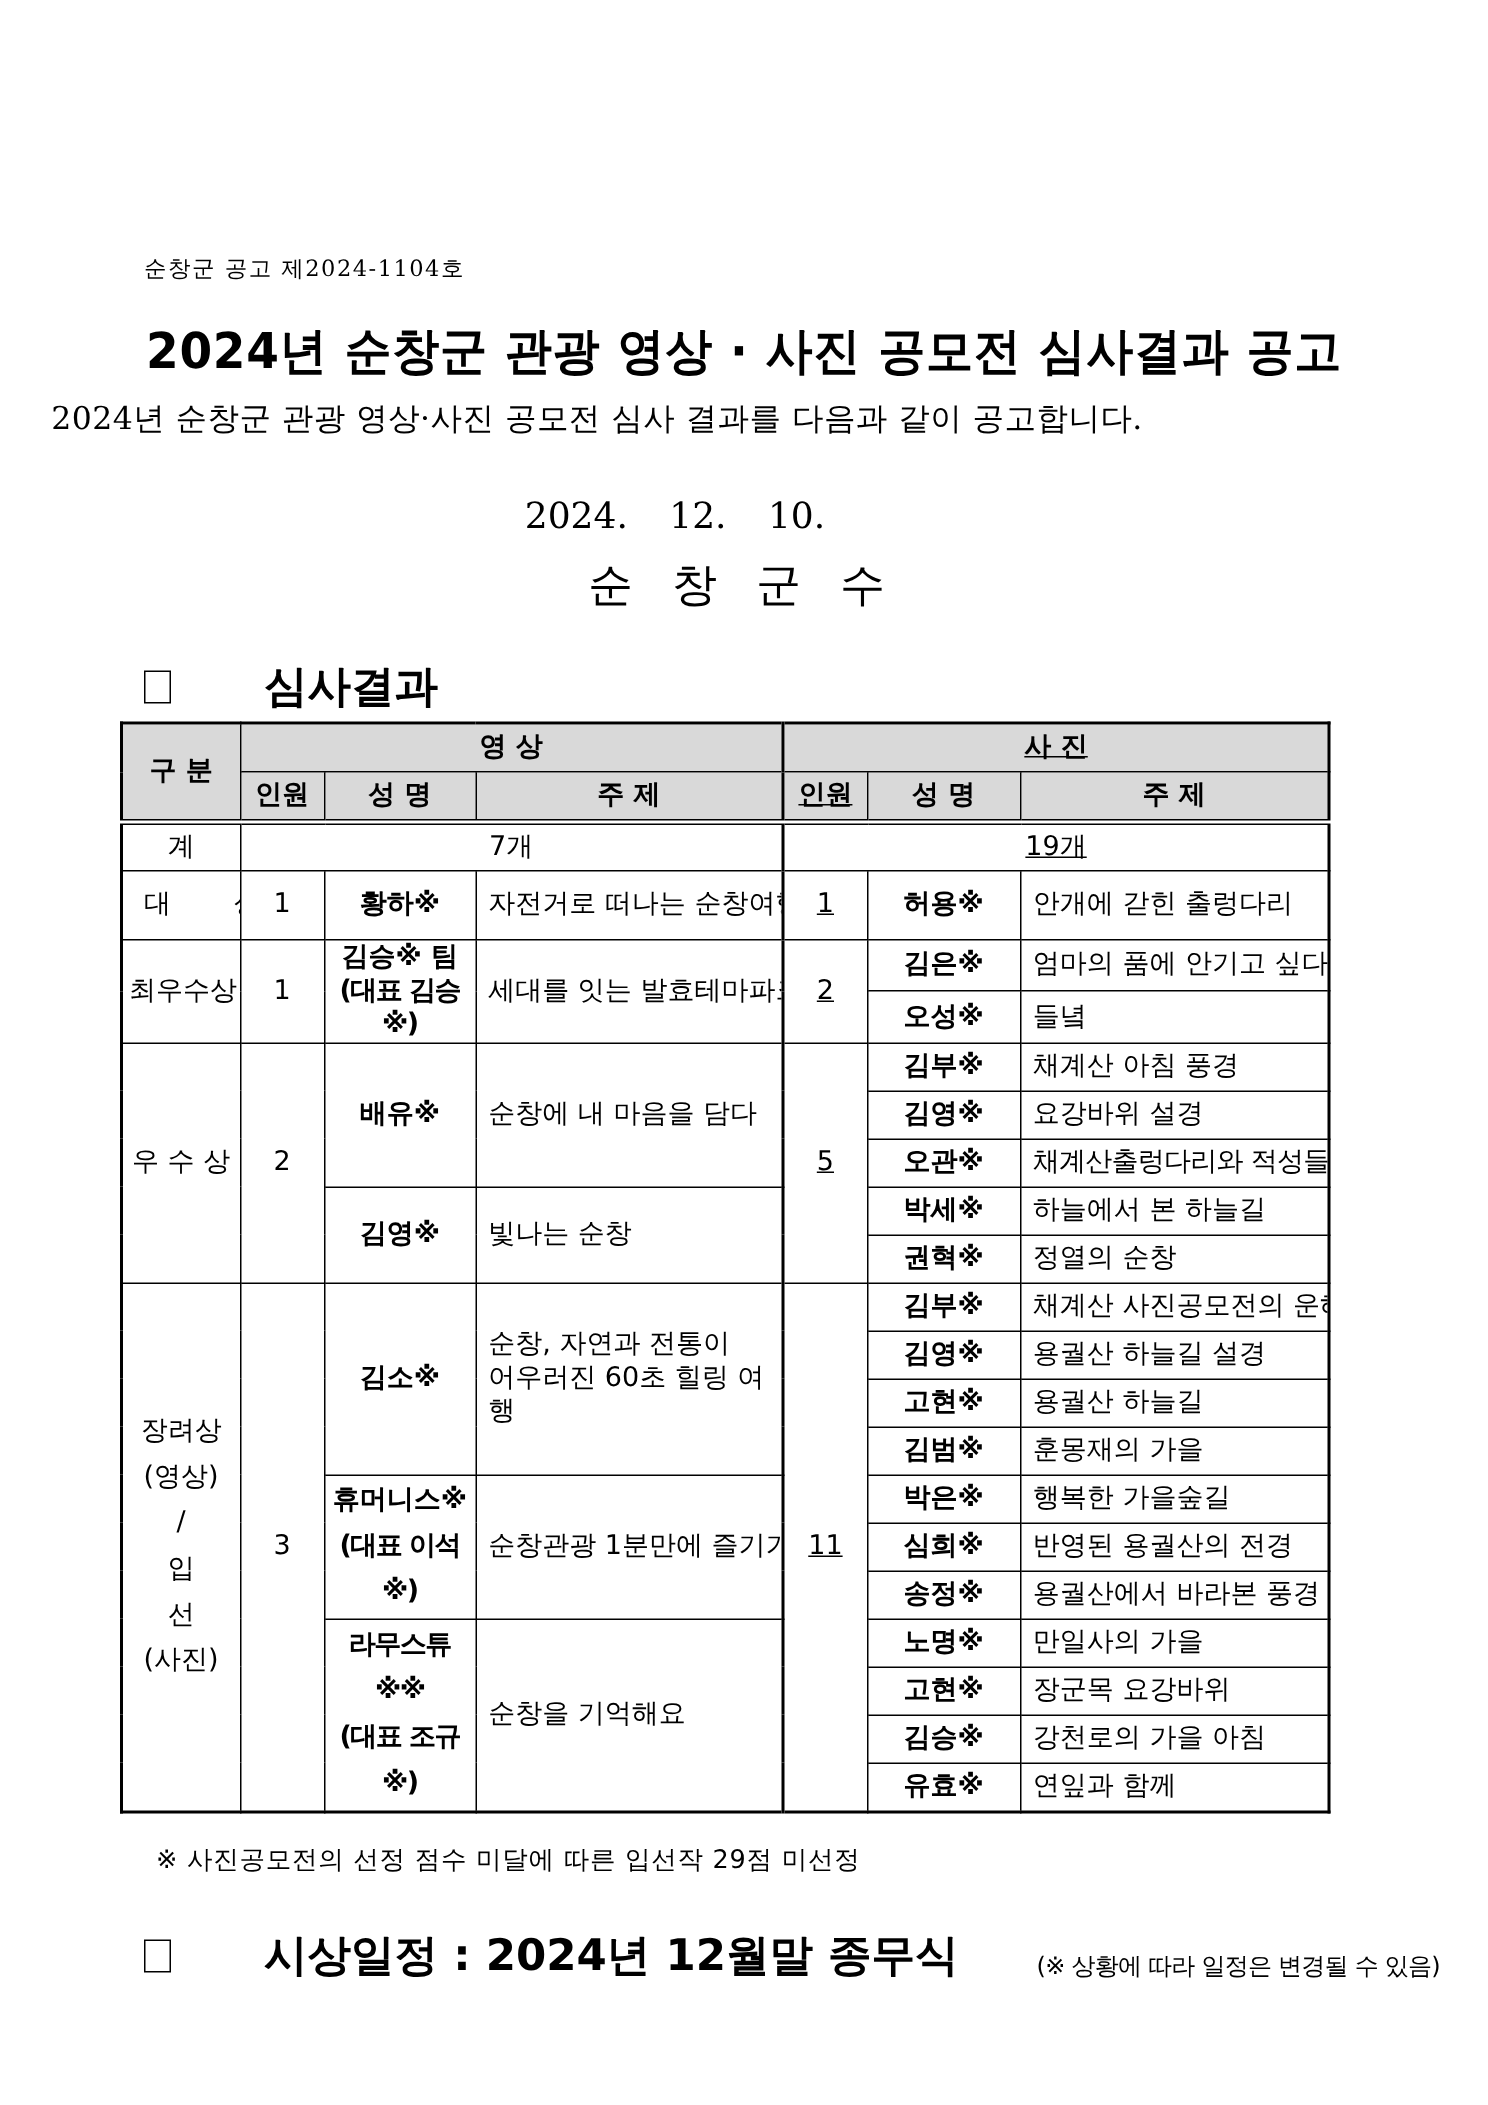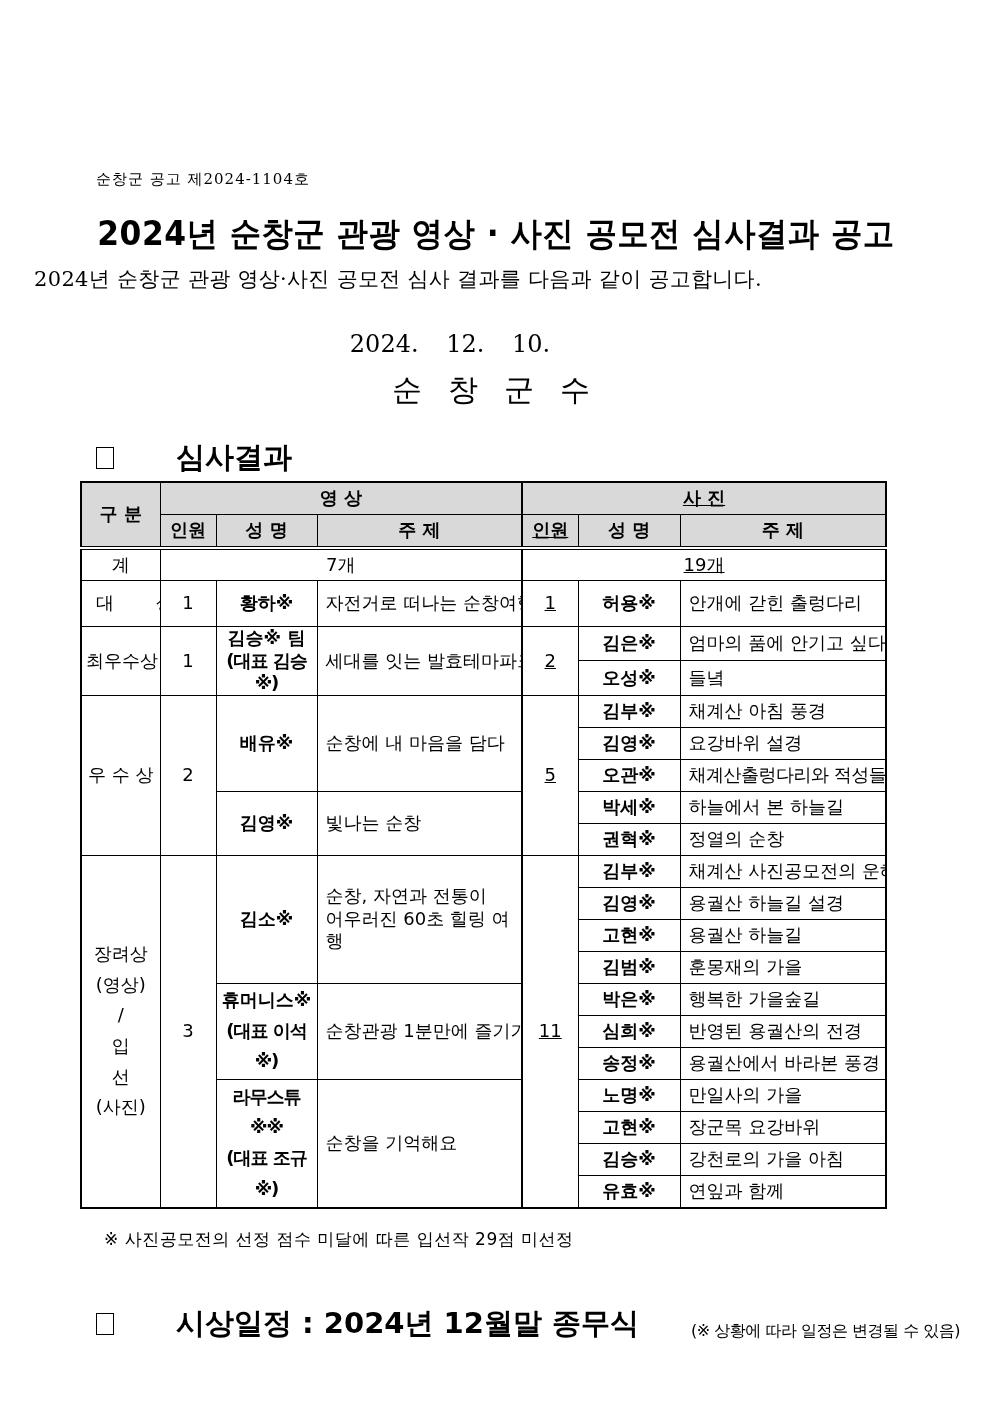--- a/index.html
+++ b/index.html
@@ -8,21 +8,21 @@
   .serif { font-family: "DejaVu Serif", "Liberation Serif", serif; }
   .abs { position: absolute; }
   #notice-no { left: 96px; top: 170px; font-size: 15px; letter-spacing: 1px; }
   #main-title { left: 0; width: 992px; top: 212px; text-align: center; font-size: 33px; font-weight: bold; letter-spacing: 0.5px; transform: scaleX(0.95); }
   #intro { left: 0; width: 796px; top: 265px; text-align: center; font-size: 21px; letter-spacing: 0.3px; }
   #date { left: 0; width: 900px; top: 330px; text-align: center; font-size: 24px; word-spacing: 20px; }
   #issuer { left: 0; width: 992px; top: 370px; text-align: center; font-size: 30px; letter-spacing: 26px; padding-left: 16px; box-sizing: border-box; }
   .section-head { font-size: 29px; font-weight: bold; display: flex; align-items: center; gap: 48px; }
   .checkbox { display: inline-block; width: 18px; height: 22px; border: 1.5px solid #000; margin-right: 14px; box-sizing: border-box; }
   #section-results { left: 96px; top: 438px; }
-  #section-schedule { left: 96px; top: 1284px; margin-top: 20px; }
+  #section-schedule { left: 96px; top: 1284px; }
   #section-schedule .note { font-size: 16px; font-weight: normal; margin-left: 4px; align-self: flex-end; margin-bottom: 2px; letter-spacing: -0.5px; }
   #footnote { left: 104px; top: 1228px; font-size: 17px; letter-spacing: 0.5px; }
 
   table.results { position: absolute; left: 80px; top: 481px; width: 805px; border-collapse: collapse; table-layout: fixed; font-size: 18px; }
   table.results td { border: 1px solid #000; text-align: center; vertical-align: middle; padding: 0 4px; line-height: 1.25; overflow: hidden; white-space: nowrap; }
   table.results { border: 2.5px solid #000; }
   .hdr td { background: #d9d9d9; }
   .hdr-top td { height: 31px; }
   .hdr-sub td { height: 31px; border-bottom: 4px double #000 !important; }
   .bold { font-weight: bold; }

